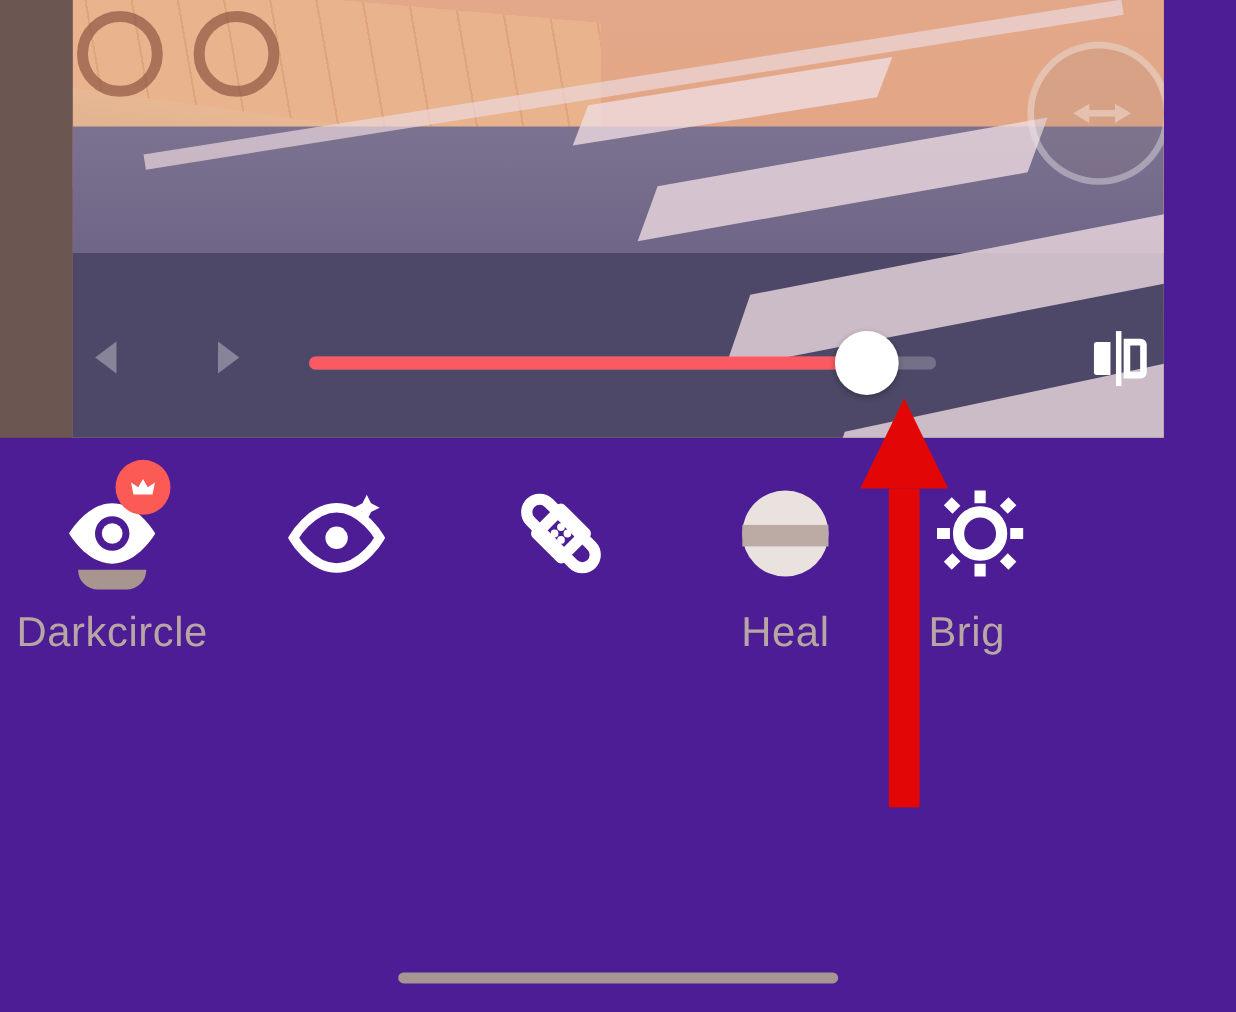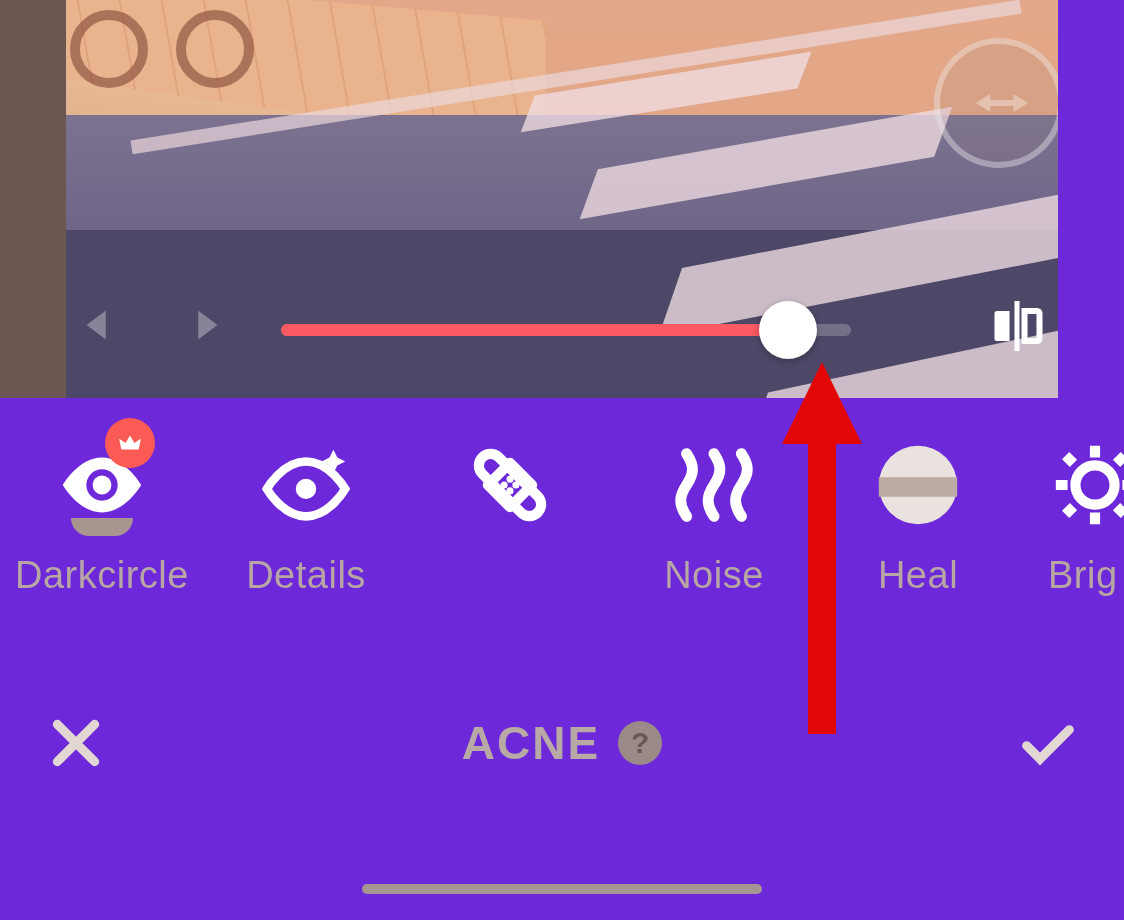--- a/index.html
+++ b/index.html
@@ -7,21 +7,21 @@
     width: 1124px;
     height: 920px;
     overflow: hidden;
     font-family: -apple-system, Helvetica, Arial, sans-serif;
     background: #6b5652;
   }
   .app {
     position: relative;
     width: 1124px;
     height: 920px;
-    background: #6d28d9;
+    background: #4c1d95;
   }
   
   .photo-area {
     position: absolute;
     left: 66px;
     top: 0;
     width: 992px;
     height: 398px;
     overflow: hidden;
     background: #dfa07a;
@@ -198,52 +198,39 @@
     </div>
 
     <div class="tool">
       <div class="tool-icon">
         <svg viewBox="0 0 24 24">
             <path fill="none" stroke="#fff" stroke-width="2.2" d="M2 13s4-7 10-7 10 7 10 7-4 7-10 7S2 13 2 13z"></path>
             <circle cx="12" cy="13" r="2.6" fill="#fff"></circle>
             <path fill="#fff" d="M19 3l1 2 2 1-2 1-1 2-1-2-2-1 2-1z"></path>
           </svg>
       </div>
-      <div class="tool-label">Details</div>
     </div>
 
     <div class="tool">
       <div class="tool-icon">
         <svg viewBox="0 0 24 24">
             <g fill="none" stroke="#fff" stroke-width="2.6" stroke-linejoin="round">
               <rect x="2" y="9" width="20" height="6" rx="3" transform="rotate(45 12 12)"></rect>
               <rect x="8" y="8" width="8" height="8" transform="rotate(45 12 12)"></rect>
             </g>
             <g fill="#fff">
               <circle cx="12" cy="10.5" r="0.9"></circle>
               <circle cx="10.5" cy="12" r="0.9"></circle>
               <circle cx="13.5" cy="12" r="0.9"></circle>
               <circle cx="12" cy="13.5" r="0.9"></circle>
             </g>
           </svg>
       </div>
     </div>
 
-    <div class="tool">
-      <div class="tool-icon">
-        <svg viewBox="0 0 24 24">
-            <g fill="none" stroke="#fff" stroke-width="2.8" stroke-linecap="round">
-              <path d="M5 4c2 3 2 5 0 8s-2 5 0 8"></path>
-              <path d="M12 4c2 3 2 5 0 8s-2 5 0 8"></path>
-              <path d="M19 4c2 3 2 5 0 8s-2 5 0 8"></path>
-            </g>
-          </svg>
-      </div>
-      <div class="tool-label">Noise</div>
-    </div>
 
     <div class="tool">
       <div class="tool-icon">
         <svg viewBox="0 0 24 24">
             <circle cx="12" cy="12" r="10" fill="#e9e2df"></circle>
             <rect x="2" y="10" width="20" height="5" fill="#bcaaa4"></rect>
           </svg>
       </div>
       <div class="tool-label">Heal</div>
     </div>
@@ -255,33 +242,15 @@
               <circle cx="12" cy="12" r="5"></circle>
               <path d="M12 2v3M12 19v3M2 12h3M19 12h3M4.5 4.5l2 2M17.5 17.5l2 2M4.5 19.5l2-2M17.5 6.5l2-2"></path>
             </g>
           </svg>
       </div>
       <div class="tool-label" style="text-align:left;padding-left:28px;">Brig</div>
     </div>
 
   </div>
 
-  <div class="bottom">
-    <div class="btn">
-      <svg viewBox="0 0 24 24">
-          <path stroke="#e2d7d3" stroke-width="3.4" stroke-linecap="round" fill="none" d="M5 5l14 14M19 5L5 19"></path>
-        </svg>
-    </div>
-    <div class="title-wrap">
-      <div class="title">ACNE</div>
-      <div class="help">
-        <span>?</span>
-      </div>
-    </div>
-    <div class="btn">
-      <svg viewBox="0 0 24 24">
-          <path stroke="#e2d7d3" stroke-width="3.4" stroke-linecap="round" fill="none" d="M4 13l5 5L20 7"></path>
-        </svg>
-    </div>
-  </div>
 
   <div class="home-ind"></div>
 </div>
 
 </body></html>

